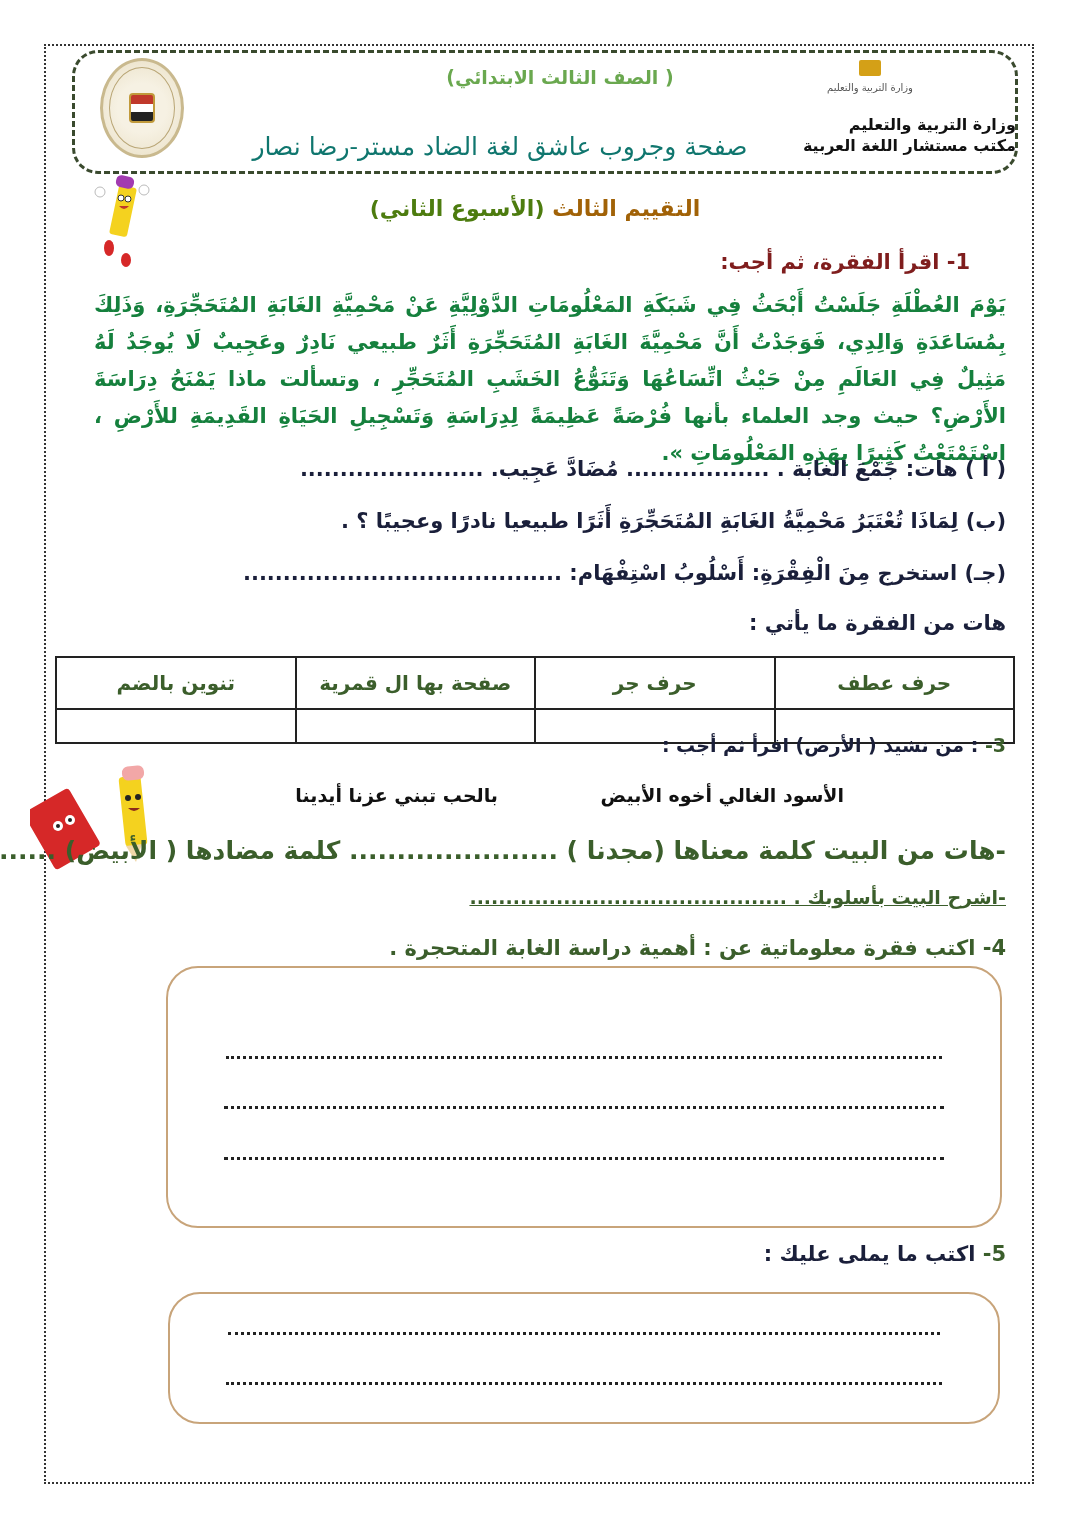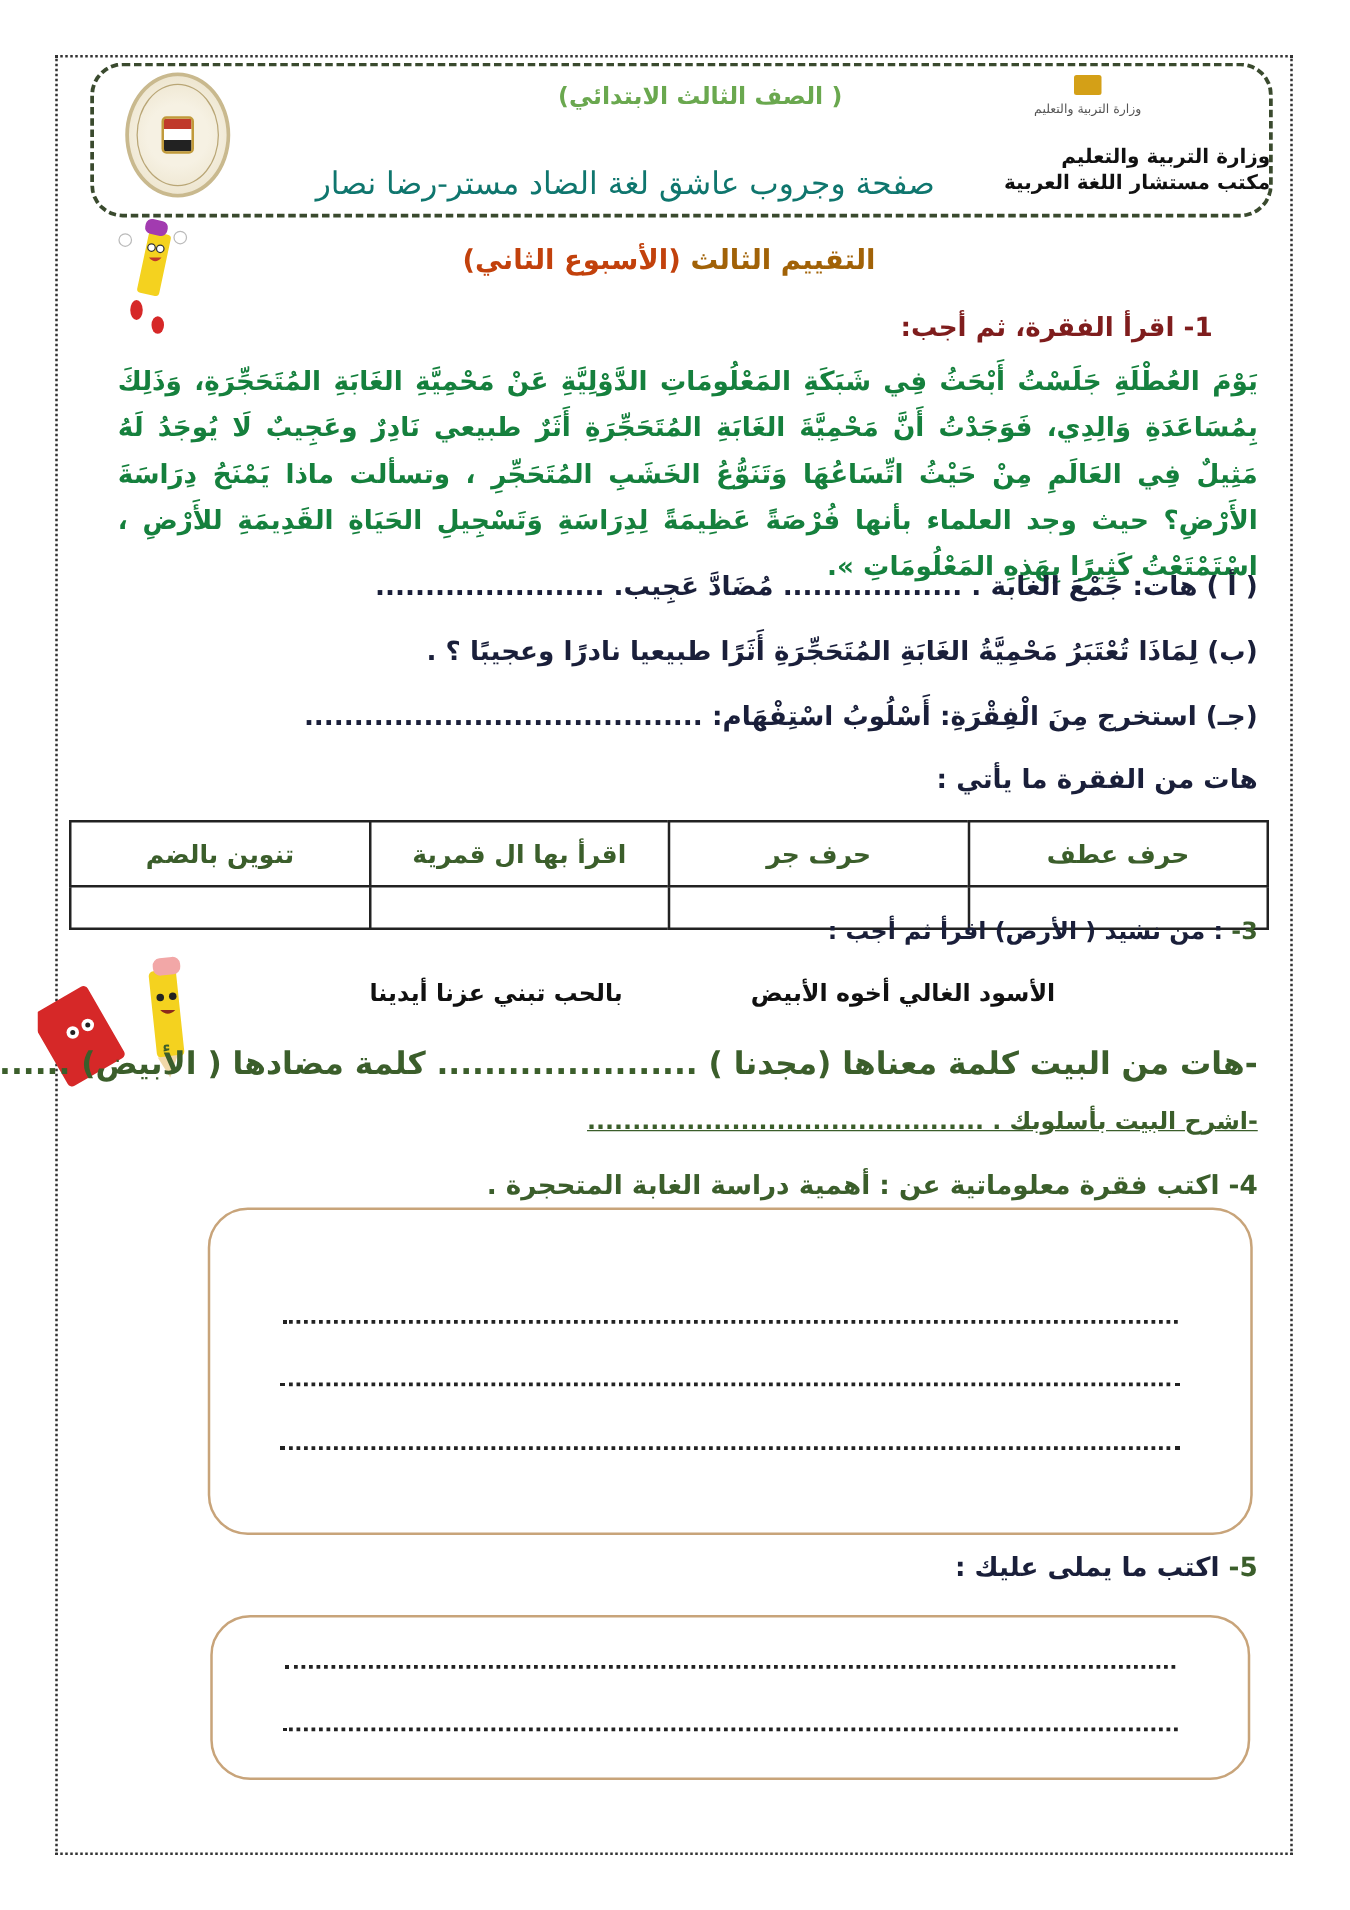--- a/index.html
+++ b/index.html
@@ -45,21 +45,21 @@
   
   .clip-pencil-1 { position: absolute; left: 92px; top: 168px; width: 60px; height: 100px; }
   .clip-book-pencil { position: absolute; left: 30px; top: 762px; width: 140px; height: 110px; }
 
   
   .title {
     position: absolute; left: 300px; top: 196px; width: 470px; text-align: center;
     font-size: 22px; font-weight: bold;
   }
   .title .t1 { color: #a16207; }
-  .title .t2 { color: #c2410c; }
+  .title .t2 { color: #4d7c0f; }
 
   .q-heading { position: absolute; font-size: 21px; font-weight: bold; color: #7f1d1d; }
 
   .passage {
     position: absolute; left: 94px; top: 287px; width: 912px;
     font-size: 21px; font-weight: bold; line-height: 37px; color: #15803d; text-align: justify;
   }
 
   .q-line { position: absolute; right: 74px; font-size: 21px; font-weight: bold; color: #1a1f3a; white-space: nowrap; }
   .green { color: #3b5e2b; }
@@ -130,21 +130,21 @@
   <span>(جـ) استخرج مِنَ الْفِقْرَةِ: أَسْلُوبُ اسْتِفْهَام:</span>
   <span>........................................</span>
 </div>
 
 <div class="q-line" style="top:611px;">هات من الفقرة ما يأتي :</div>
 <table class="grammar-table">
   <tbody>
       <tr>
     <th>حرف عطف</th>
     <th>حرف جر</th>
-    <th>اقرأ بها ال قمرية</th>
+    <th>صفحة بها ال قمرية</th>
     <th>تنوين بالضم</th>
   </tr>
   <tr>
     <td></td>
     <td></td>
     <td></td>
     <td></td>
   </tr>
 </tbody>
   </table>

